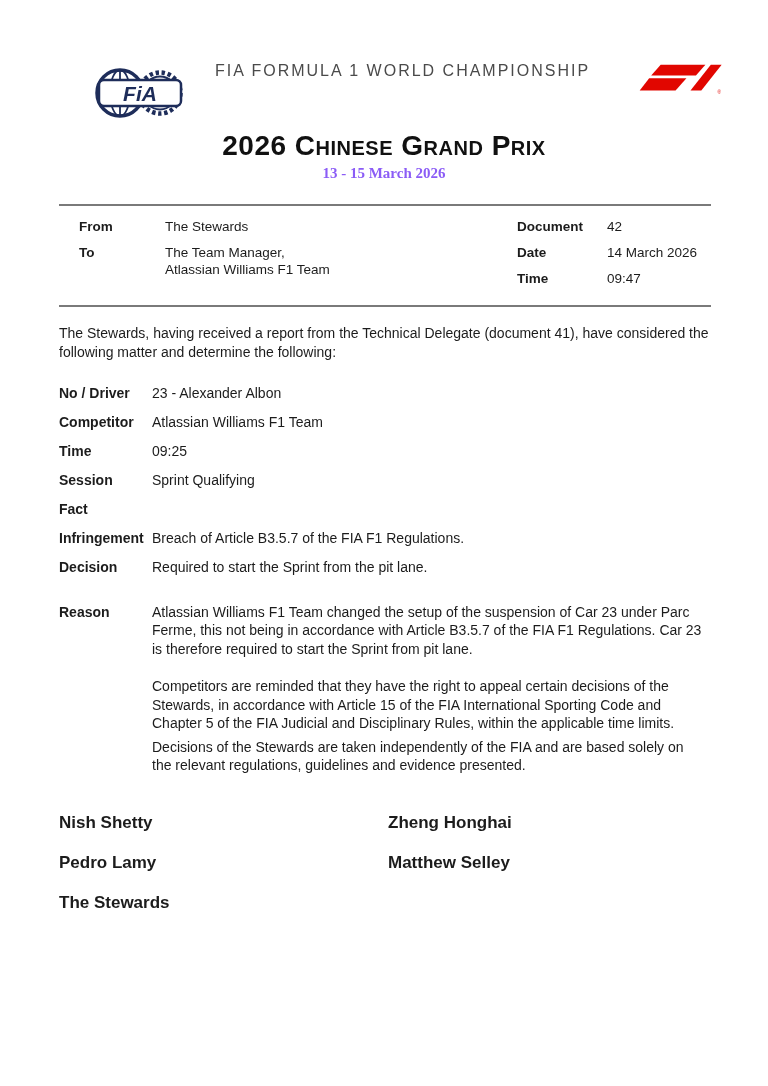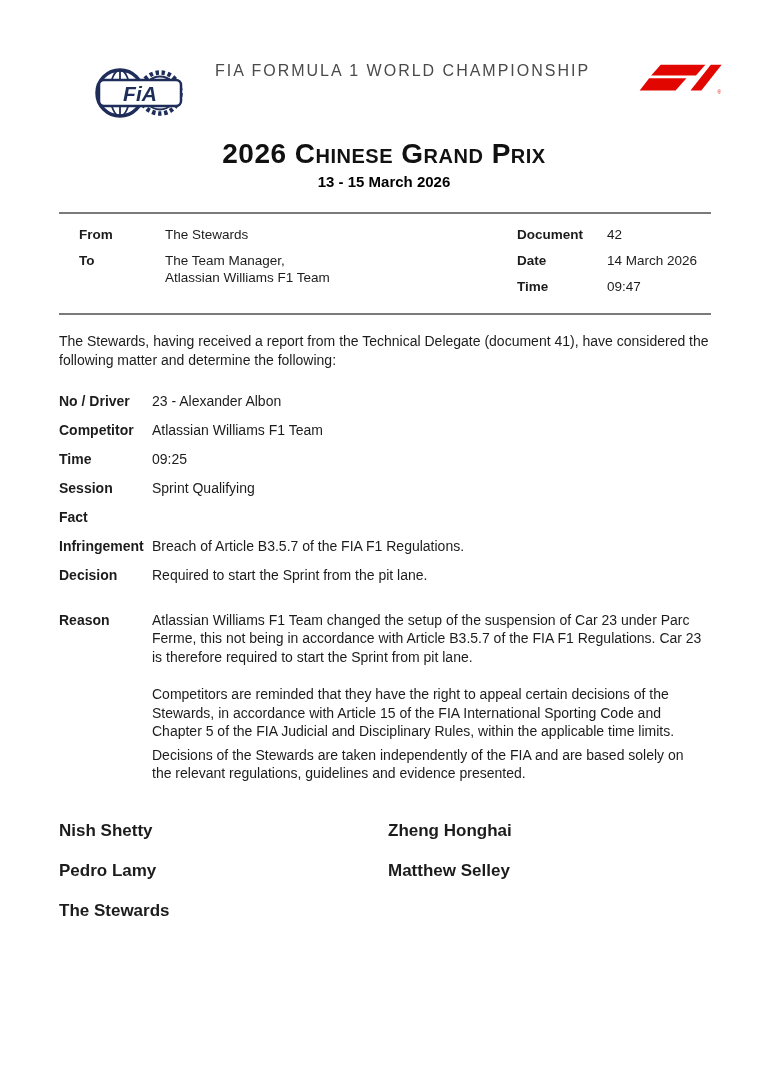--- a/index.html
+++ b/index.html
@@ -22,26 +22,26 @@
   
   .header{display:flex;padding:62px 45px 0 95px;height:126px;}
   .fia-logo{width:90px;height:62px;flex-shrink:0;}
   .champ-text{
     margin-left:30px;font-size:16px;letter-spacing:2px;color:var(--champ-gray);
     white-space:nowrap;font-weight:400;
   }
   .f1-logo{margin-left:auto;width:84px;height:34px;flex-shrink:0;}
 
   
-  .title-block{text-align:center;margin-top:12px;}
+  .title-block{text-align:center;margin-top:4px;}
   .event-title{
     font-size:28px;font-weight:bold;font-variant:small-caps;
     letter-spacing:0.5px;color:#111;
   }
-  .event-dates{font-size:15px;font-weight:bold;margin-top:3px;color:#000000;}
+  .event-dates{font-size:15px;font-weight:bold;margin-top:3px;color:#8b5cf6;font-family:Liberation Serif, serif;}
 
   
   .meta{
     margin:22px 57px 0 59px;
     border-top:2px solid var(--line-gray);
     border-bottom:2px solid var(--line-gray);
     padding:12px 0 18px;
     display:flex;font-size:13.5px;line-height:17px;
   }
   .meta-left{width:438px;}

